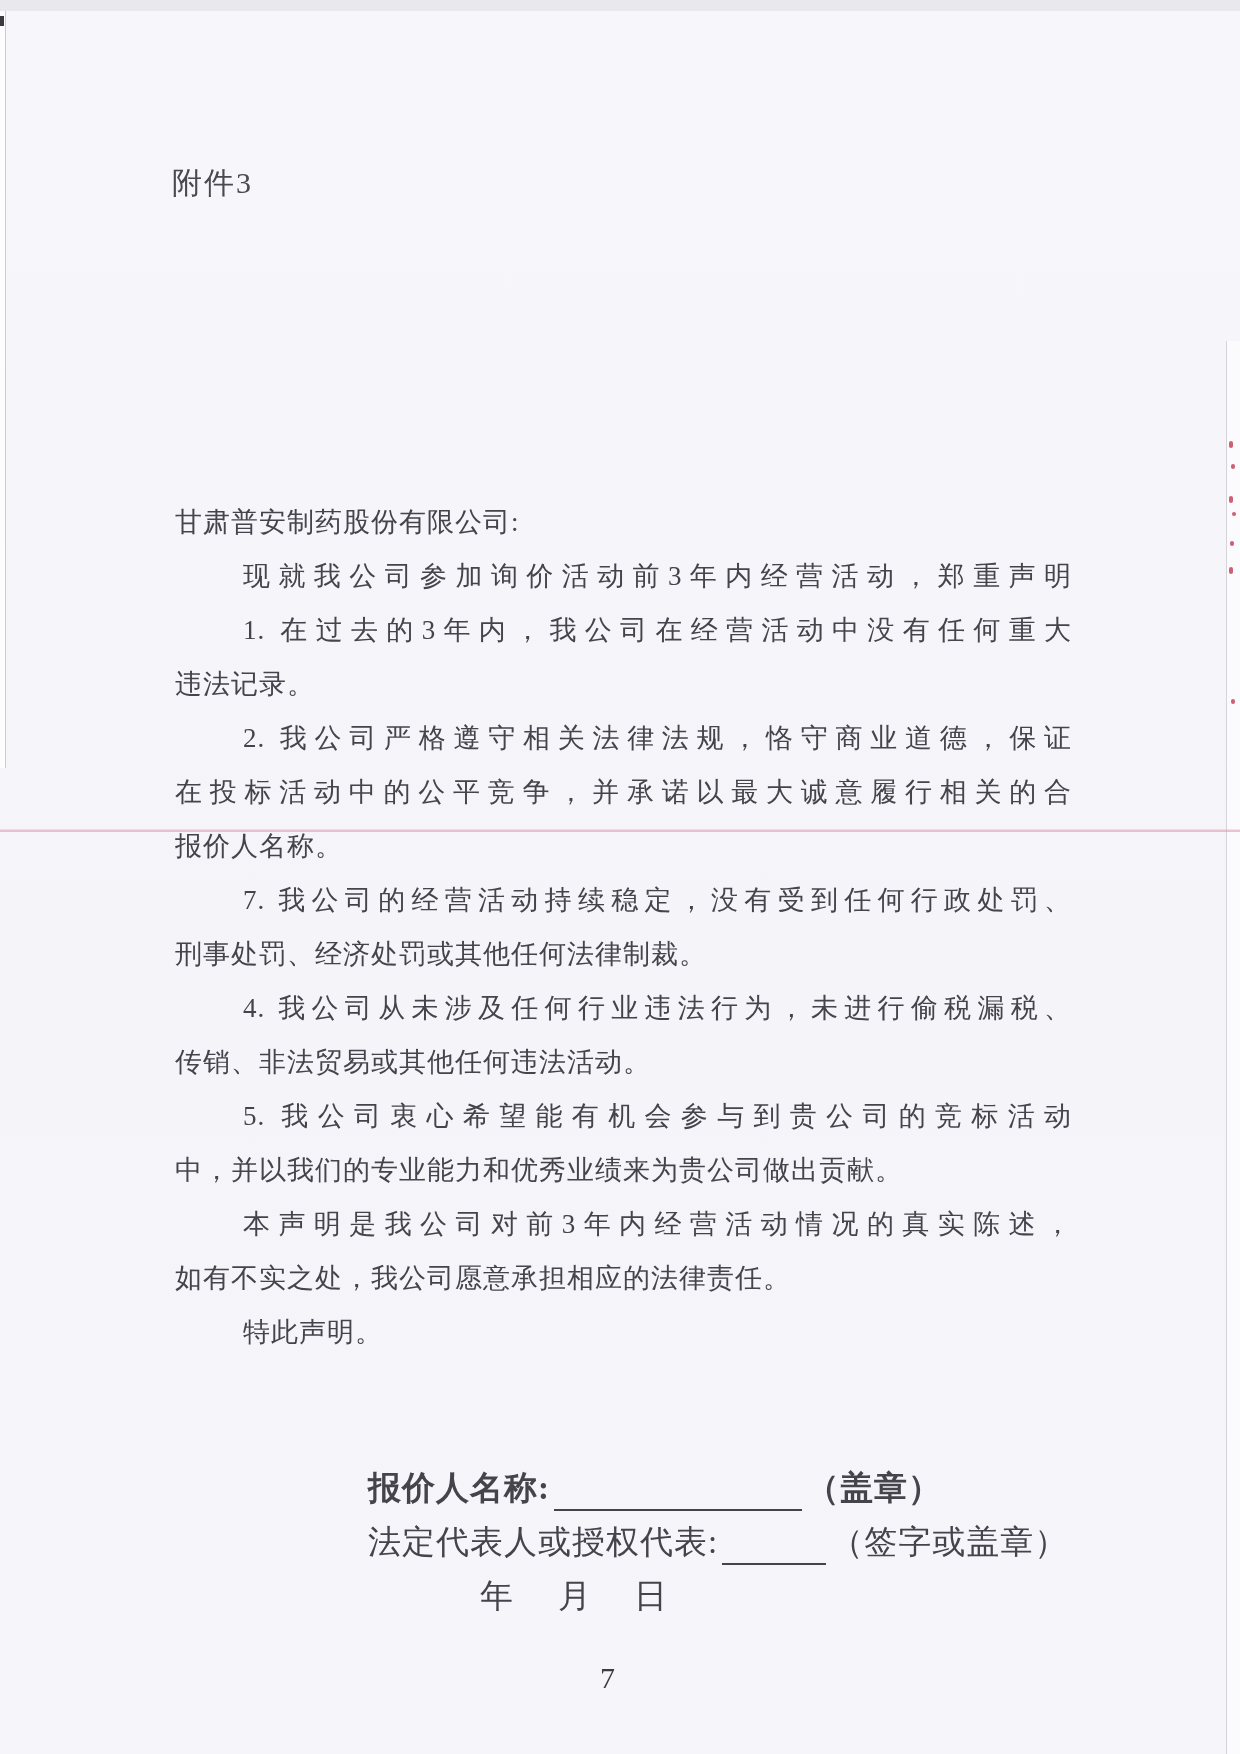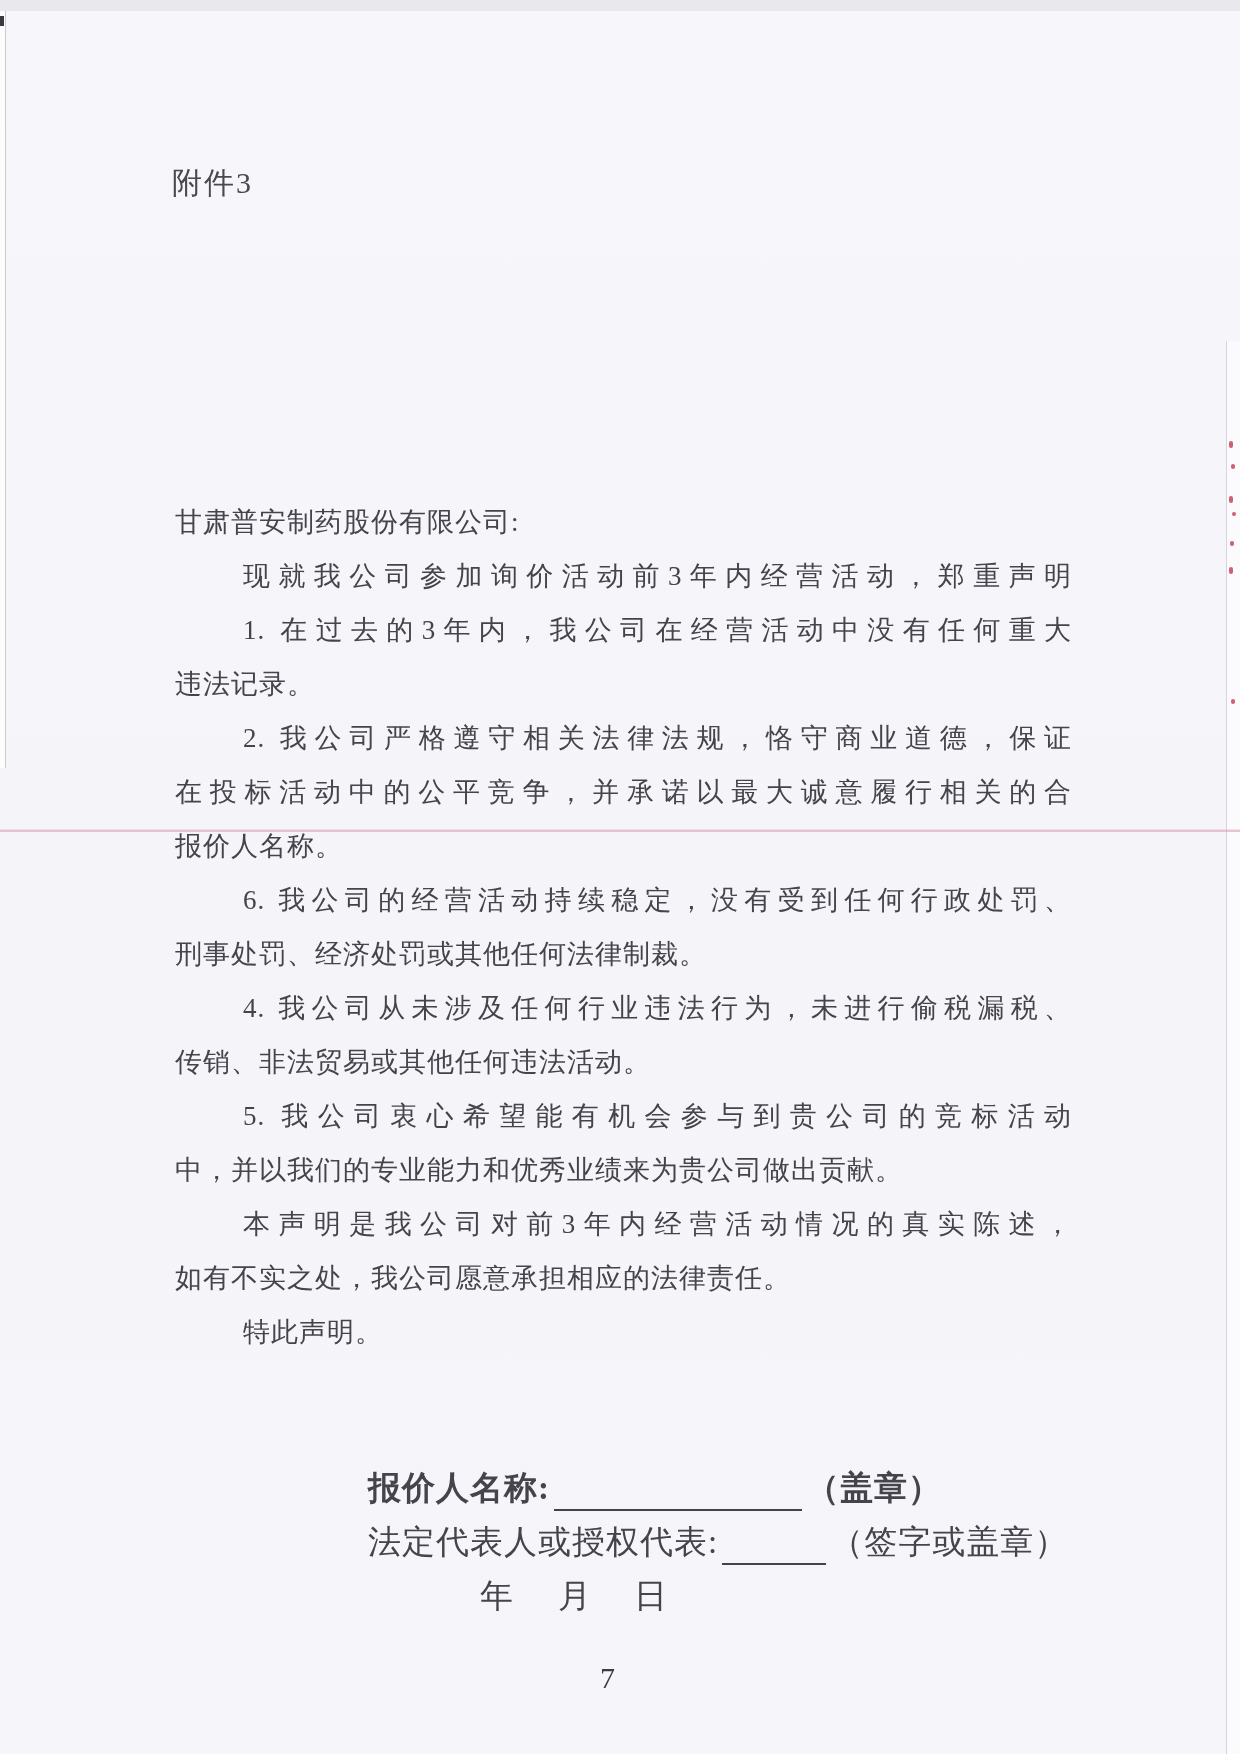--- a/index.html
+++ b/index.html
@@ -96,21 +96,21 @@
 
 
   <div class="body">
     <div class="line">甘肃普安制药股份有限公司:</div>
     <div class="line fill ind">现就我公司参加询价活动前3年内经营活动，郑重声明</div>
     <div class="line fill ind">1. 在过去的3年内，我公司在经营活动中没有任何重大</div>
     <div class="line">违法记录。</div>
     <div class="line fill ind">2. 我公司严格遵守相关法律法规，恪守商业道德，保证</div>
     <div class="line fill">在投标活动中的公平竞争，并承诺以最大诚意履行相关的合</div>
     <div class="line">报价人名称。</div>
-    <div class="line fill ind">6. 我公司的经营活动持续稳定，没有受到任何行政处罚、</div>
+    <div class="line fill ind">7. 我公司的经营活动持续稳定，没有受到任何行政处罚、</div>
     <div class="line">刑事处罚、经济处罚或其他任何法律制裁。</div>
     <div class="line fill ind">4. 我公司从未涉及任何行业违法行为，未进行偷税漏税、</div>
     <div class="line">传销、非法贸易或其他任何违法活动。</div>
     <div class="line fill ind">5. 我公司衷心希望能有机会参与到贵公司的竞标活动</div>
     <div class="line">中，并以我们的专业能力和优秀业绩来为贵公司做出贡献。</div>
     <div class="line fill ind">本声明是我公司对前3年内经营活动情况的真实陈述，</div>
     <div class="line">如有不实之处，我公司愿意承担相应的法律责任。</div>
     <div class="line ind">特此声明。</div>
   </div>
 

